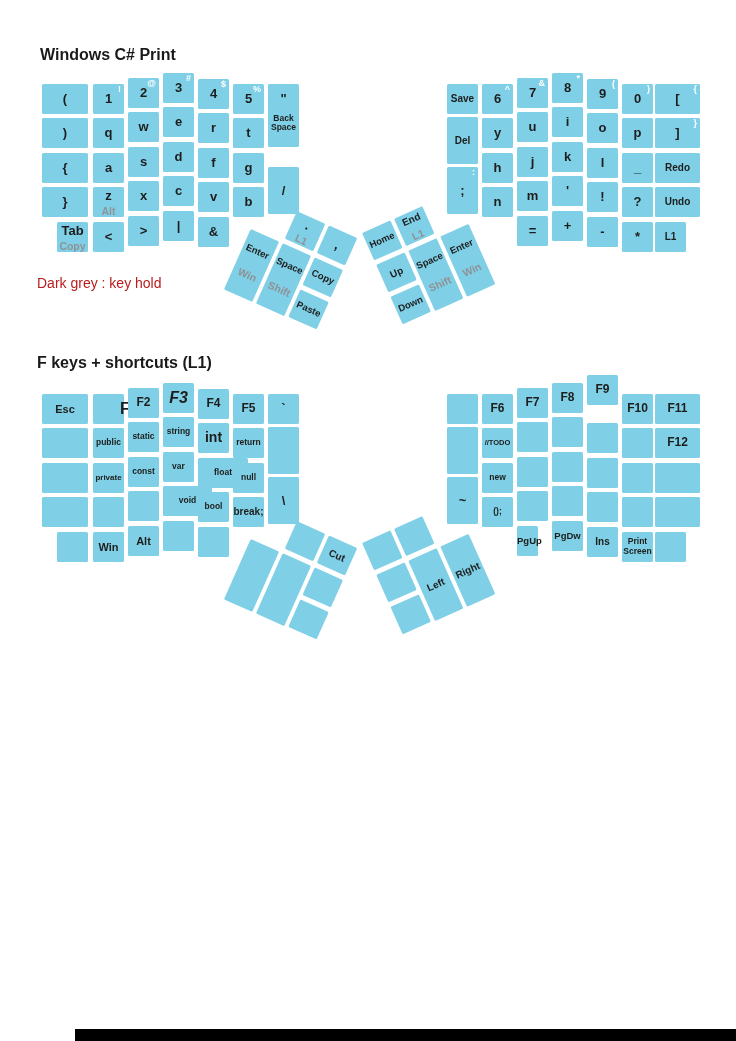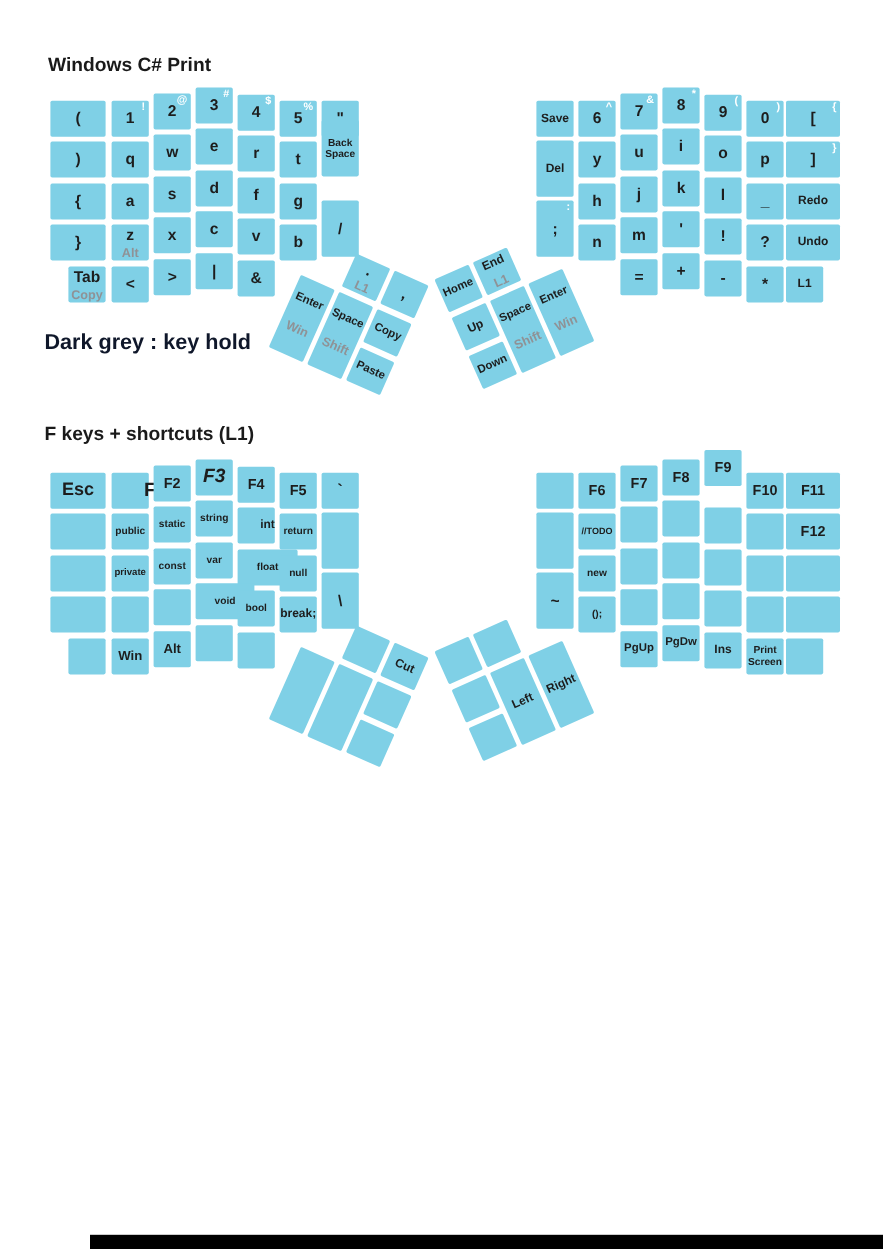--- a/index.html
+++ b/index.html
@@ -2,21 +2,21 @@
 <html><head>
 <meta charset="utf-8">
 <style>
   html,body{margin:0;padding:0}
   body{
     width:736px;height:1041px;position:relative;overflow:hidden;
     background:var(--bg,#fff);
     font-family:"Liberation Sans",sans-serif;
   }
   .title{position:absolute;font-weight:bold;font-size:16px;color:#1a1a1a;white-space:nowrap}
-  .note{position:absolute;font-weight:bold;font-size:18px;color:#0f172a;white-space:nowrap}
+  .note{position:absolute;font-weight:normal;font-size:14px;color:#b91c1c;white-space:nowrap}
   .kb{position:absolute;left:0;top:0;width:736px;height:1041px}
   .key{
     position:absolute;background:var(--key,#7fd0e6);border-radius:1.5px;
     color:#1d1d1d;font-weight:bold;box-sizing:border-box;
   }
   .key .main{
     position:absolute;left:0;right:0;top:50%;transform:translateY(-50%);
     text-align:center;font-size:13px;line-height:1.12;
   }
   .key.has-hold .main{top:2px;transform:none}
@@ -293,21 +293,21 @@
     </div>
 </div>
 
 <div class="note" style="left:37px;top:275px">Dark grey : key hold</div>
 
 <div class="title" style="left:37px;top:354px">F keys + shortcuts (L1)</div>
 
 <div class="kb">
   <div id="kb2-main">
       <div class="key" style="left: 42px; top: 394px; width: 46px; height: 30px;">
-        <span class="main" style="font-size: 15px;">Esc</span>
+        <span class="main" style="font-size: 11px;">Esc</span>
       </div>
       <div class="key" style="left: 93px; top: 394px; width: 31px; height: 30px;">
         <span class="main" style="font-size: 16px; padding-left: 27px;">F1</span>
       </div>
       <div class="key" style="left: 128px; top: 388px; width: 31px; height: 30px;">
         <span class="main" style="font-size: 12px;">F2</span>
       </div>
       <div class="key" style="left: 163px; top: 383px; width: 31px; height: 30px;">
         <span class="main" style="font-size: 16px; font-style: italic;">F3</span>
       </div>
@@ -324,21 +324,21 @@
       <div class="key" style="left: 93px; top: 428px; width: 31px; height: 30px;">
         <span class="main" style="font-size: 8.5px;">public</span>
       </div>
       <div class="key" style="left: 128px; top: 422px; width: 31px; height: 30px;">
         <span class="main" style="font-size: 8.5px;">static</span>
       </div>
       <div class="key" style="left: 163px; top: 417px; width: 31px; height: 30px;">
         <span class="main" style="font-size: 8.5px;">string</span>
       </div>
       <div class="key" style="left: 198px; top: 423px; width: 31px; height: 30px;">
-        <span class="main" style="font-size: 10px; text-align: right;">int</span>
+        <span class="main" style="font-size: 14px;">int</span>
       </div>
       <div class="key" style="left: 233px; top: 428px; width: 31px; height: 30px;">
         <span class="main" style="font-size: 8.5px;">return</span>
       </div>
       <div class="key" style="left: 268px; top: 427px; width: 31px; height: 47px;"></div>
       <div class="key" style="left: 42px; top: 463px; width: 46px; height: 30px;"></div>
       <div class="key" style="left: 93px; top: 463px; width: 31px; height: 30px;">
         <span class="main" style="font-size: 8px;">private</span>
       </div>
       <div class="key" style="left: 128px; top: 457px; width: 31px; height: 30px;">
@@ -419,21 +419,21 @@
       <div class="key" style="left: 622px; top: 463px; width: 31px; height: 30px;"></div>
       <div class="key" style="left: 655px; top: 463px; width: 45px; height: 30px;"></div>
       <div class="key" style="left: 482px; top: 497px; width: 31px; height: 30px;">
         <span class="main" style="font-size: 8.5px;">();</span>
       </div>
       <div class="key" style="left: 517px; top: 491px; width: 31px; height: 30px;"></div>
       <div class="key" style="left: 552px; top: 486px; width: 31px; height: 30px;"></div>
       <div class="key" style="left: 587px; top: 492px; width: 31px; height: 30px;"></div>
       <div class="key" style="left: 622px; top: 497px; width: 31px; height: 30px;"></div>
       <div class="key" style="left: 655px; top: 497px; width: 45px; height: 30px;"></div>
-      <div class="key" style="left: 517px; top: 526px; width: 31px; height: 30px;">
+      <div class="key" style="left: 517px; top: 526px; width: 21px; height: 30px;">
         <span class="main" style="font-size: 9.5px;">PgUp</span>
       </div>
       <div class="key" style="left: 552px; top: 521px; width: 31px; height: 30px;">
         <span class="main" style="font-size: 9.5px;">PgDw</span>
       </div>
       <div class="key" style="left: 587px; top: 527px; width: 31px; height: 30px;">
         <span class="main" style="font-size: 10px;">Ins</span>
       </div>
       <div class="key" style="left: 622px; top: 532px; width: 31px; height: 30px;">
         <span class="main" style="font-size: 8.5px;">Print Screen</span>

